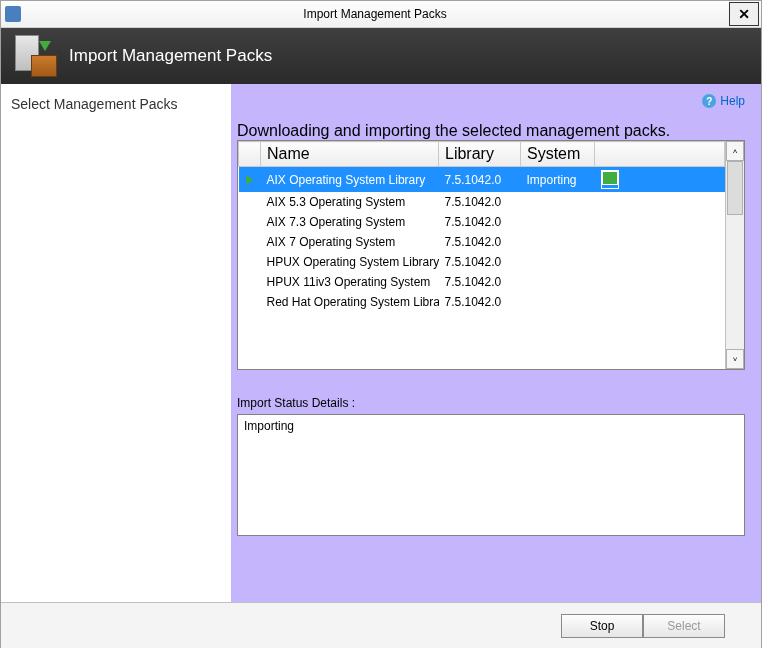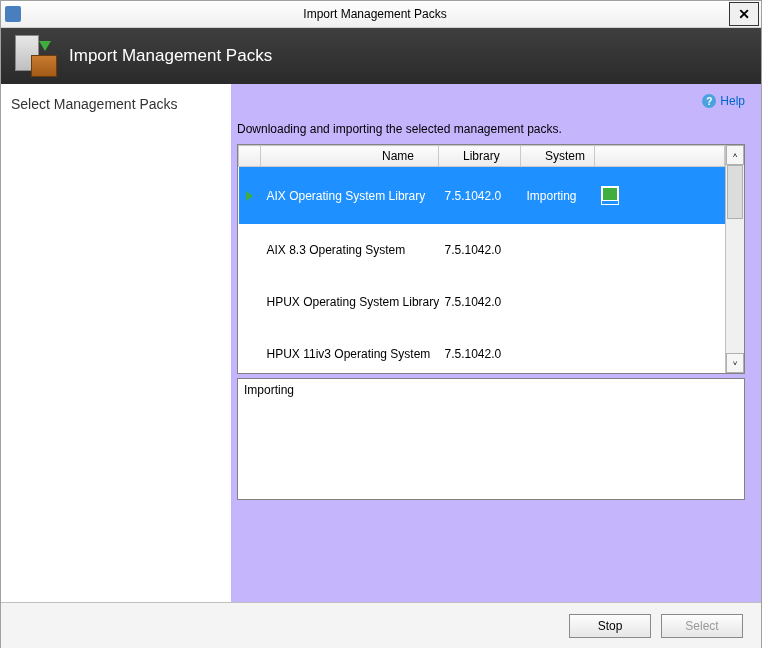--- a/index.html
+++ b/index.html
@@ -13,42 +13,42 @@
 .header-icon .srv{width:22px;height:34px;background:linear-gradient(#e8e8e8,#bfbfbf);border:1px solid #888;position:absolute;left:0;top:0}
 .header-icon .box{width:24px;height:20px;background:linear-gradient(#c97a2e,#a35b16);border:1px solid #6b3a0e;position:absolute;right:0;bottom:0}
 .header-icon .arrow{position:absolute;right:6px;top:6px;width:0;height:0;border-left:6px solid transparent;border-right:6px solid transparent;border-top:10px solid #3fae3f}
 .header-title{color:#fff;font-size:17px;font-weight:400}
 .content{display:flex;height:calc(100% - 26px - 56px - 46px)}
 .sidebar{width:210px;padding:12px 10px;background:#fff}
 .side-item{color:#333;font-size:14px}
 .main{flex:1;padding:10px 16px 0 6px;display:flex;flex-direction:column}
 .help-row{display:flex;justify-content:flex-end;align-items:center;gap:4px;margin-bottom:14px;color:#0066cc;cursor:pointer}
 .help-icon{width:14px;height:14px;border-radius:50%;background:#4aa3e0;color:#fff;display:flex;align-items:center;justify-content:center;font-size:10px;font-weight:bold}
-.msg{font-size:12px;margin-bottom:8px}
+.msg{font-size:16px;margin-bottom:0}
 .table-wrap{border:1px solid #828282;height:228px;display:flex;background:#fff}
 .table-body{flex:1;overflow:hidden}
 .table-scroll{width:18px;background:#f0f0f0;border-left:1px solid #c0c0c0;display:flex;flex-direction:column}
 .sb-btn{height:18px;border:1px solid #b0b0b0;background:#f6f6f6;display:flex;align-items:center;justify-content:center;font-size:8px;cursor:pointer}
 .sb-track{flex:1;position:relative}
 .sb-thumb{position:absolute;top:0;left:1px;right:1px;height:52px;background:#dcdcdc;border:1px solid #b0b0b0}
 table{border-collapse:collapse;width:100%;table-layout:fixed}
-thead th{background:linear-gradient(#fdfdfd,#ececec);border:1px solid #c9c9c9;padding:3px 24px;text-align:right;font-weight:normal;font-size:12px}
-tbody td{padding:19px 6px;font-size:12px;white-space:nowrap;overflow:hidden}
+thead th{background:linear-gradient(#fdfdfd,#ececec);border:1px solid #c9c9c9;padding:3px 6px;text-align:left;font-weight:normal;font-size:16px}
+tbody td{padding:3px 6px;font-size:12px;white-space:nowrap;overflow:hidden}
 tr.selected td{background:#1e90ff;color:#fff}
 .col-icon{width:22px}
 .col-name{width:178px}
 .col-ver{width:82px}
 .col-status{width:74px}
 .col-prog{width:auto}
 .row-icon{width:0;height:0;border-top:5px solid transparent;border-bottom:5px solid transparent;border-left:7px solid #3fae3f;margin:auto}
 .progress-seg{width:14px;height:12px;background:#3fae3f;border:1px solid #fff;display:inline-block}
 .progress-frame{border:1px solid #fff;display:inline-block;padding:0}
 .details-label{margin-top:26px;font-size:12px}
 .details-box{border:1px solid #828282;height:112px;padding:4px 6px;margin-top:4px;background:#fff;font-size:12px}
-.footer{height:46px;border-top:1px solid #c0c0c0;display:flex;justify-content:flex-end;align-items:center;gap:10px;padding-right:18px;background:#f4f4f4}
+.footer{height:46px;border-top:1px solid #c0c0c0;display:flex;justify-content:flex-end;align-items:center;padding-right:36px;background:#f4f4f4}
 .btn{min-width:82px;height:24px;border:1px solid #8a8a8a;background:linear-gradient(#fdfdfd,#e6e6e6);cursor:pointer;font-size:12px}
 .btn:disabled{color:#9a9a9a;cursor:default}
 </style>
 </head>
 <body>
 
 <div class="window">
 
   <div class="titlebar">
     <div class="title-icon"></div>
@@ -104,21 +104,35 @@
                   <td>
                     <div class="row-icon"></div>
                   </td>
                   <td>AIX Operating System Library</td>
                   <td>7.5.1042.0</td>
                   <td>Importing</td>
                   <td><span class="progress-frame"><span class="progress-seg"></span></span></td>
                 </tr>
                 <tr>
                   <td></td>
-                  <td>AIX 8.3 Operating System</td>
+                  <td>AIX 5.3 Operating System</td>
+                  <td>7.5.1042.0</td>
+                  <td></td>
+                  <td></td>
+                </tr>
+                <tr>
+                  <td></td>
+                  <td>AIX 7.3 Operating System</td>
+                  <td>7.5.1042.0</td>
+                  <td></td>
+                  <td></td>
+                </tr>
+                <tr>
+                  <td></td>
+                  <td>AIX 7 Operating System</td>
                   <td>7.5.1042.0</td>
                   <td></td>
                   <td></td>
                 </tr>
                 <tr>
                   <td></td>
                   <td>HPUX Operating System Library</td>
                   <td>7.5.1042.0</td>
                   <td></td>
                   <td></td>
@@ -142,20 +156,21 @@
         </div>
         <div class="table-scroll">
           <div class="sb-btn">˄</div>
           <div class="sb-track">
             <div class="sb-thumb"></div>
           </div>
           <div class="sb-btn">˅</div>
         </div>
       </div>
 
+      <div class="details-label">Import Status Details :</div>
       <div class="details-box"><span>Importing</span></div>
     </div>
   </div>
 
   <div class="footer">
     <button class="btn">Stop</button>
     <button class="btn" disabled="">Select</button>
   </div>
 
 </div>

